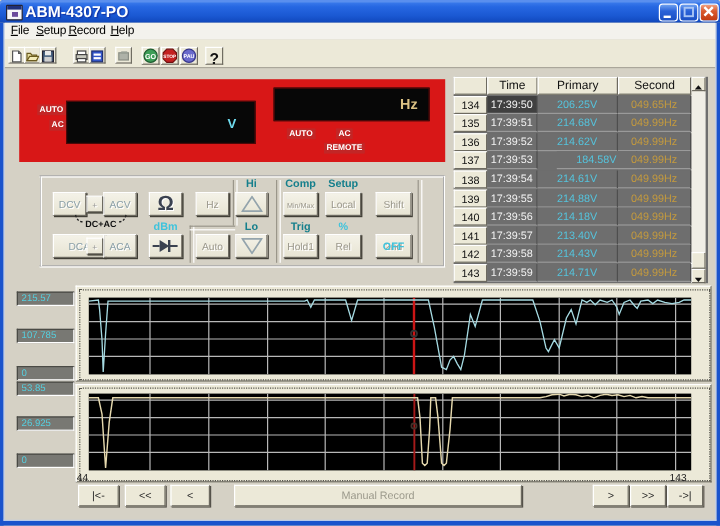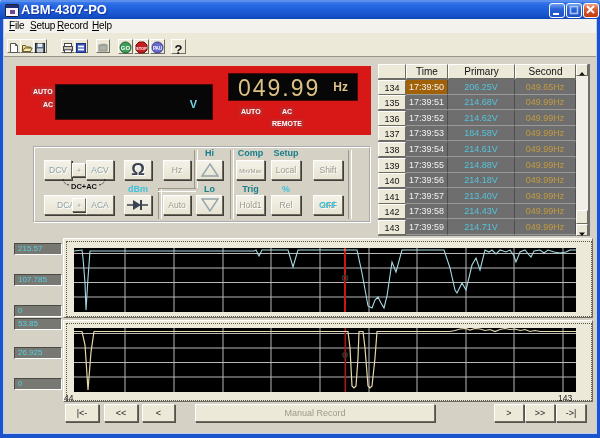--- a/index.html
+++ b/index.html
@@ -136,21 +136,20 @@
       </svg></div>
   <div class="abs tbtn" style="left:171px;top:39px;width:15px;height:15px;text-align:center"><span style="font-size:13px;font-weight:bold;color:#111;line-height:13px">?</span></div>
 
   <div class="abs" id="redpanel">
     <span class="ann" style="left:15px;top:21px">AUTO</span>
     <span class="ann" style="left:25px;top:34px">AC</span>
     <div id="maindisp" class="abs">
         <span class="unit">V</span>
       </div>
     <div id="freqdisp" class="abs">
-        <span class="val">049.99</span>
         <span class="unit">Hz</span>
       </div>
     <span class="ann" style="left:223px;top:41px">AUTO</span>
     <span class="ann" style="left:264px;top:41px">AC</span>
     <span class="ann" style="left:254px;top:53px">REMOTE</span>
   </div>
 
   <div class="abs" id="tbl"></div>
   <div class="abs" id="tblhdr"></div>
   <div class="abs" id="vscroll">
@@ -236,34 +235,34 @@
   <div class="nbtn" style="left:142px;width:33px">&lt;</div>
   <div class="nbtn" style="left:195px;width:240px;color:#9C9A8C">Manual Record</div>
   <div class="nbtn" style="left:494px;width:30px">&gt;</div>
   <div class="nbtn" style="left:525px;width:30px">&gt;&gt;</div>
   <div class="nbtn" style="left:556px;width:30px">-&gt;|</div>
 <div class="th" style="left: 378px; top: 64px; width: 28px;"></div>
     <div class="th" style="left: 406px; top: 64px; width: 42px;">Time</div>
     <div class="th" style="left: 448px; top: 64px; width: 67px;">Primary</div>
     <div class="th" style="left: 515px; top: 64px; width: 61px;">Second</div>
     <div class="rh" style="left: 378px; top: 79.5px;">134</div>
-    <div class="cell ct" style="left: 406px; top: 79.5px; width: 42px; background: #a16207;">17:39:50</div>
+    <div class="cell ct" style="left: 406px; top: 79.5px; width: 42px; background: #404040;">17:39:50</div>
     <div class="cell cp" style="left: 448px; top: 79.5px; width: 67px; background: rgb(110, 110, 110);">206.25V</div>
     <div class="cell cs" style="left: 515px; top: 79.5px; width: 61px; background: rgb(110, 110, 110);">049.65Hz</div>
     <div class="rh" style="left: 378px; top: 95.1px;">135</div>
     <div class="cell ct" style="left: 406px; top: 95.1px; width: 42px; background: rgb(110, 110, 110);">17:39:51</div>
     <div class="cell cp" style="left: 448px; top: 95.1px; width: 67px; background: rgb(110, 110, 110);">214.68V</div>
     <div class="cell cs" style="left: 515px; top: 95.1px; width: 61px; background: rgb(110, 110, 110);">049.99Hz</div>
     <div class="rh" style="left: 378px; top: 110.7px;">136</div>
     <div class="cell ct" style="left: 406px; top: 110.7px; width: 42px; background: rgb(110, 110, 110);">17:39:52</div>
     <div class="cell cp" style="left: 448px; top: 110.7px; width: 67px; background: rgb(110, 110, 110);">214.62V</div>
     <div class="cell cs" style="left: 515px; top: 110.7px; width: 61px; background: rgb(110, 110, 110);">049.99Hz</div>
     <div class="rh" style="left: 378px; top: 126.3px;">137</div>
     <div class="cell ct" style="left: 406px; top: 126.3px; width: 42px; background: rgb(110, 110, 110);">17:39:53</div>
-    <div class="cell cp" style="left: 448px; top: 126.3px; width: 67px; background: rgb(110, 110, 110); text-align: center;">184.58V</div>
+    <div class="cell cp" style="left: 464px; top: 126.3px; width: 67px; background: rgb(110, 110, 110); text-align: center;">184.58V</div>
     <div class="cell cs" style="left: 515px; top: 126.3px; width: 61px; background: rgb(110, 110, 110);">049.99Hz</div>
     <div class="rh" style="left: 378px; top: 141.9px;">138</div>
     <div class="cell ct" style="left: 406px; top: 141.9px; width: 42px; background: rgb(110, 110, 110);">17:39:54</div>
     <div class="cell cp" style="left: 448px; top: 141.9px; width: 67px; background: rgb(110, 110, 110);">214.61V</div>
     <div class="cell cs" style="left: 515px; top: 141.9px; width: 61px; background: rgb(110, 110, 110);">049.99Hz</div>
     <div class="rh" style="left: 378px; top: 157.5px;">139</div>
     <div class="cell ct" style="left: 406px; top: 157.5px; width: 42px; background: rgb(110, 110, 110);">17:39:55</div>
     <div class="cell cp" style="left: 448px; top: 157.5px; width: 67px; background: rgb(110, 110, 110);">214.88V</div>
     <div class="cell cs" style="left: 515px; top: 157.5px; width: 61px; background: rgb(110, 110, 110);">049.99Hz</div>
     <div class="rh" style="left: 378px; top: 173.1px;">140</div>

